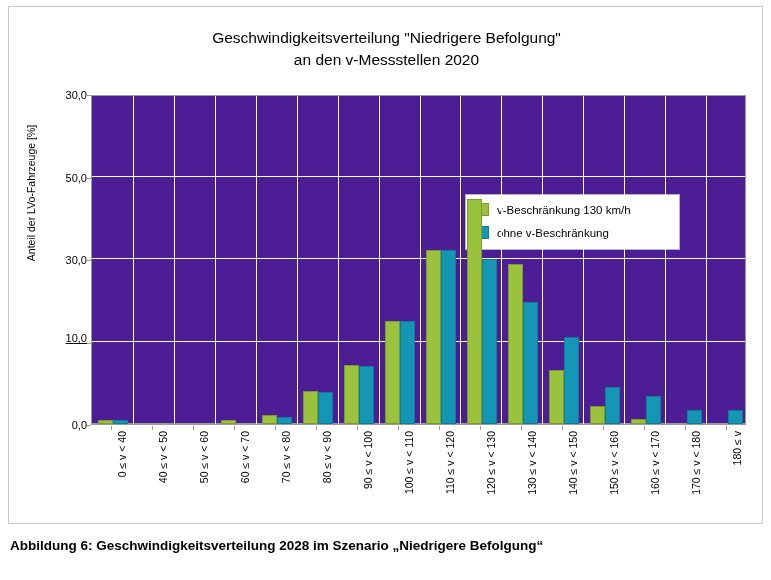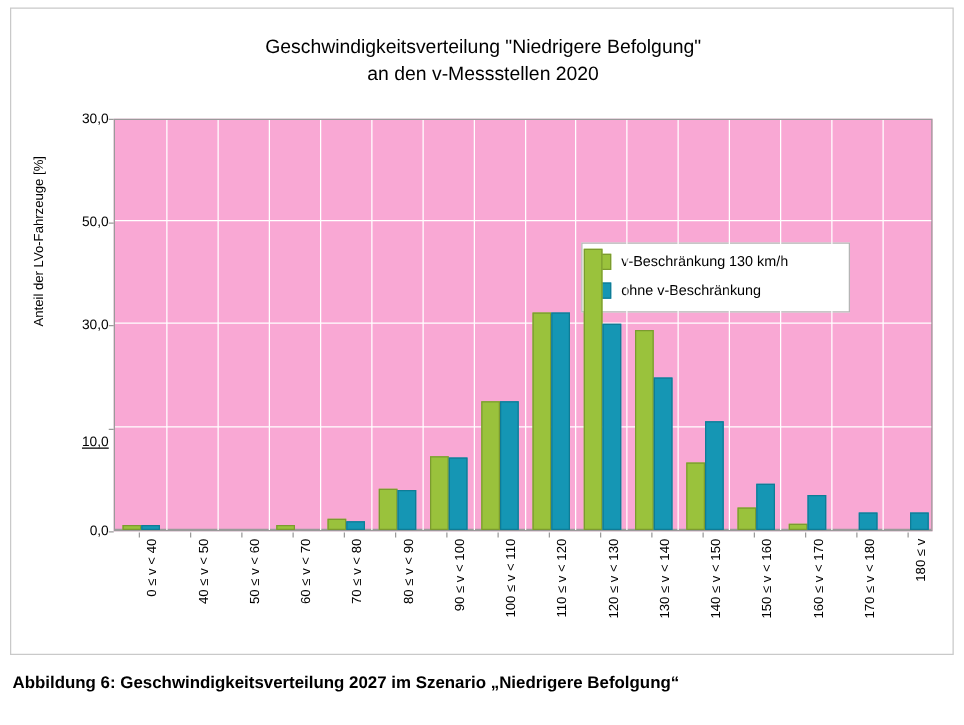--- a/index.html
+++ b/index.html
@@ -44,21 +44,21 @@
     display: block;
   }
 
   
   .plot {
     position: absolute;
     left: 82px;
     top: 88px;
     width: 655px;
     height: 330px;
-    background: #f9a8d4;
+    background: #4c1d95;
     border: 1px solid #9a9a9a;
     box-sizing: border-box;
   }
   .gridline-h {
     position: absolute;
     left: 0;
     width: 100%;
     height: 1px;
     background: #ffffff;
   }
@@ -195,21 +195,21 @@
   <div class="figure-box">
 
     <div class="chart-title">
       <span class="l1">Geschwindigkeitsverteilung "Niedrigere Befolgung"</span>
       <span class="l2">an den v-Messstellen 2020</span>
     </div>
 
     <div class="axis-y-title">Anteil der LVo-Fahrzeuge [%]</div>
     <div class="ylabels" id="ylabels">
         <div class="ylabel" style="top: 330px;">0,0</div>
-        <div class="ylabel" style="top: 259px; text-decoration: underline;">10,0</div>
+        <div class="ylabel" style="top: 243px; text-decoration: underline;">10,0</div>
         <div class="ylabel" style="top: 165px;">30,0</div>
         <div class="ylabel" style="top: 82.5px;">50,0</div>
         <div class="ylabel" style="top: 0px;">30,0</div>
       </div>
 
     <div class="plot" id="plot">
       <div class="baseline"></div>
 
       <div class="legend">
         <div class="legend-row">
@@ -301,14 +301,14 @@
       <div class="xtick" style="left: 430px;"></div>
       <div class="xtick" style="left: 471px;"></div>
       <div class="xtick" style="left: 512px;"></div>
       <div class="xtick" style="left: 553px;"></div>
       <div class="xtick" style="left: 594px;"></div>
       <div class="xtick" style="left: 635px;"></div>
       <div class="xtick" style="left: 676px;"></div>
       <div class="xtick" style="left: 717px;"></div>
     </div>
 
-  <div class="caption">Abbildung 6: Geschwindigkeitsverteilung 2027 im Szenario „Niedrigere Befolgung“</div>
+  <div class="caption">Abbildung 6: Geschwindigkeitsverteilung 2028 im Szenario „Niedrigere Befolgung“</div>
 </div>
 
 </body></html>

